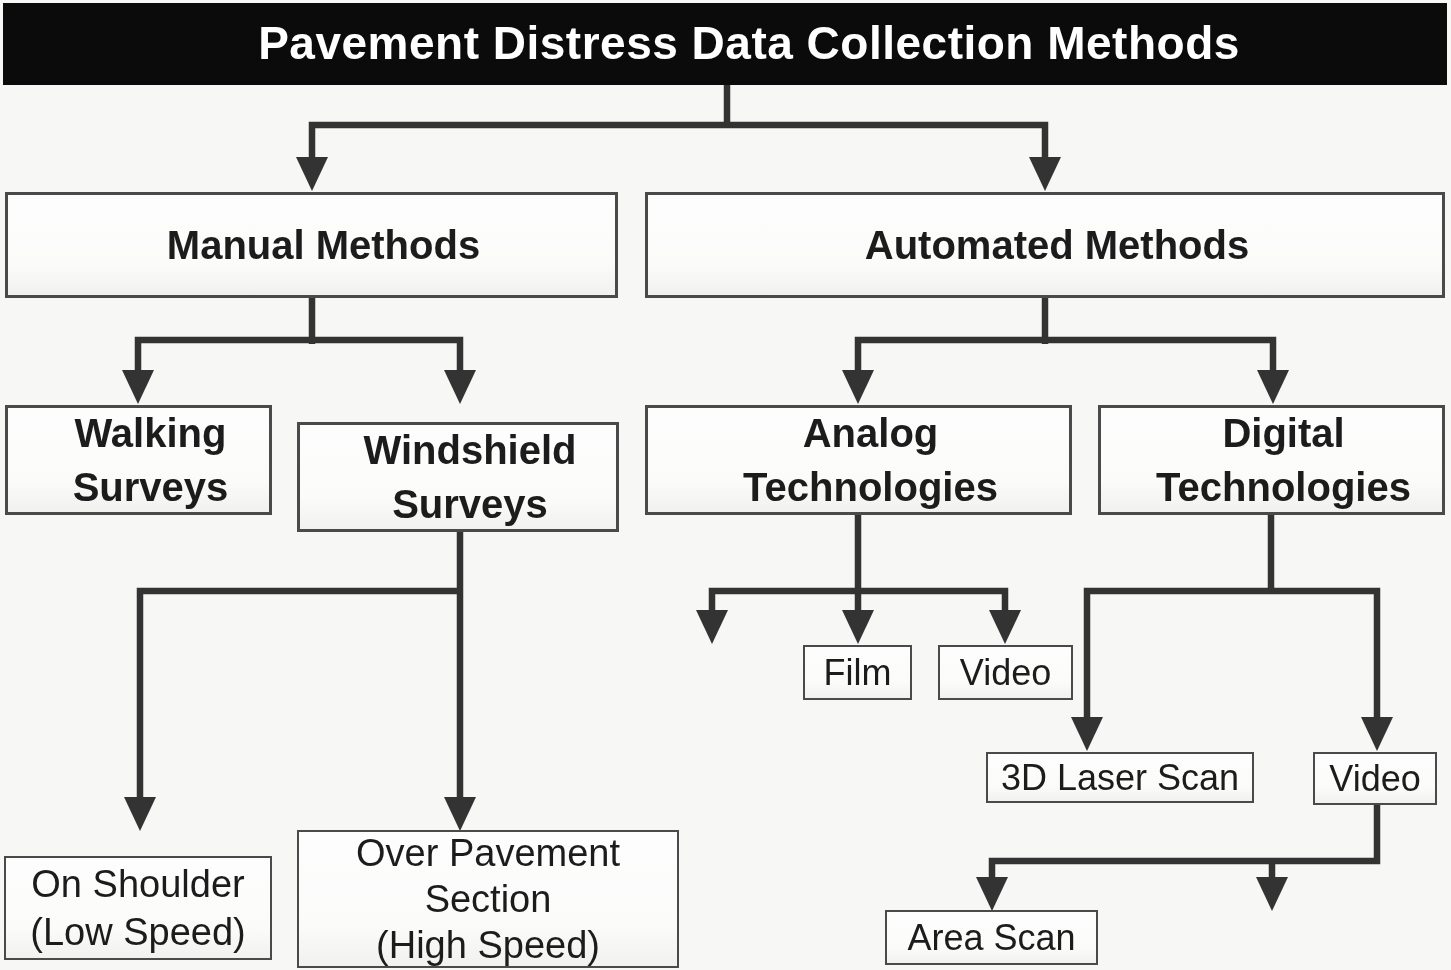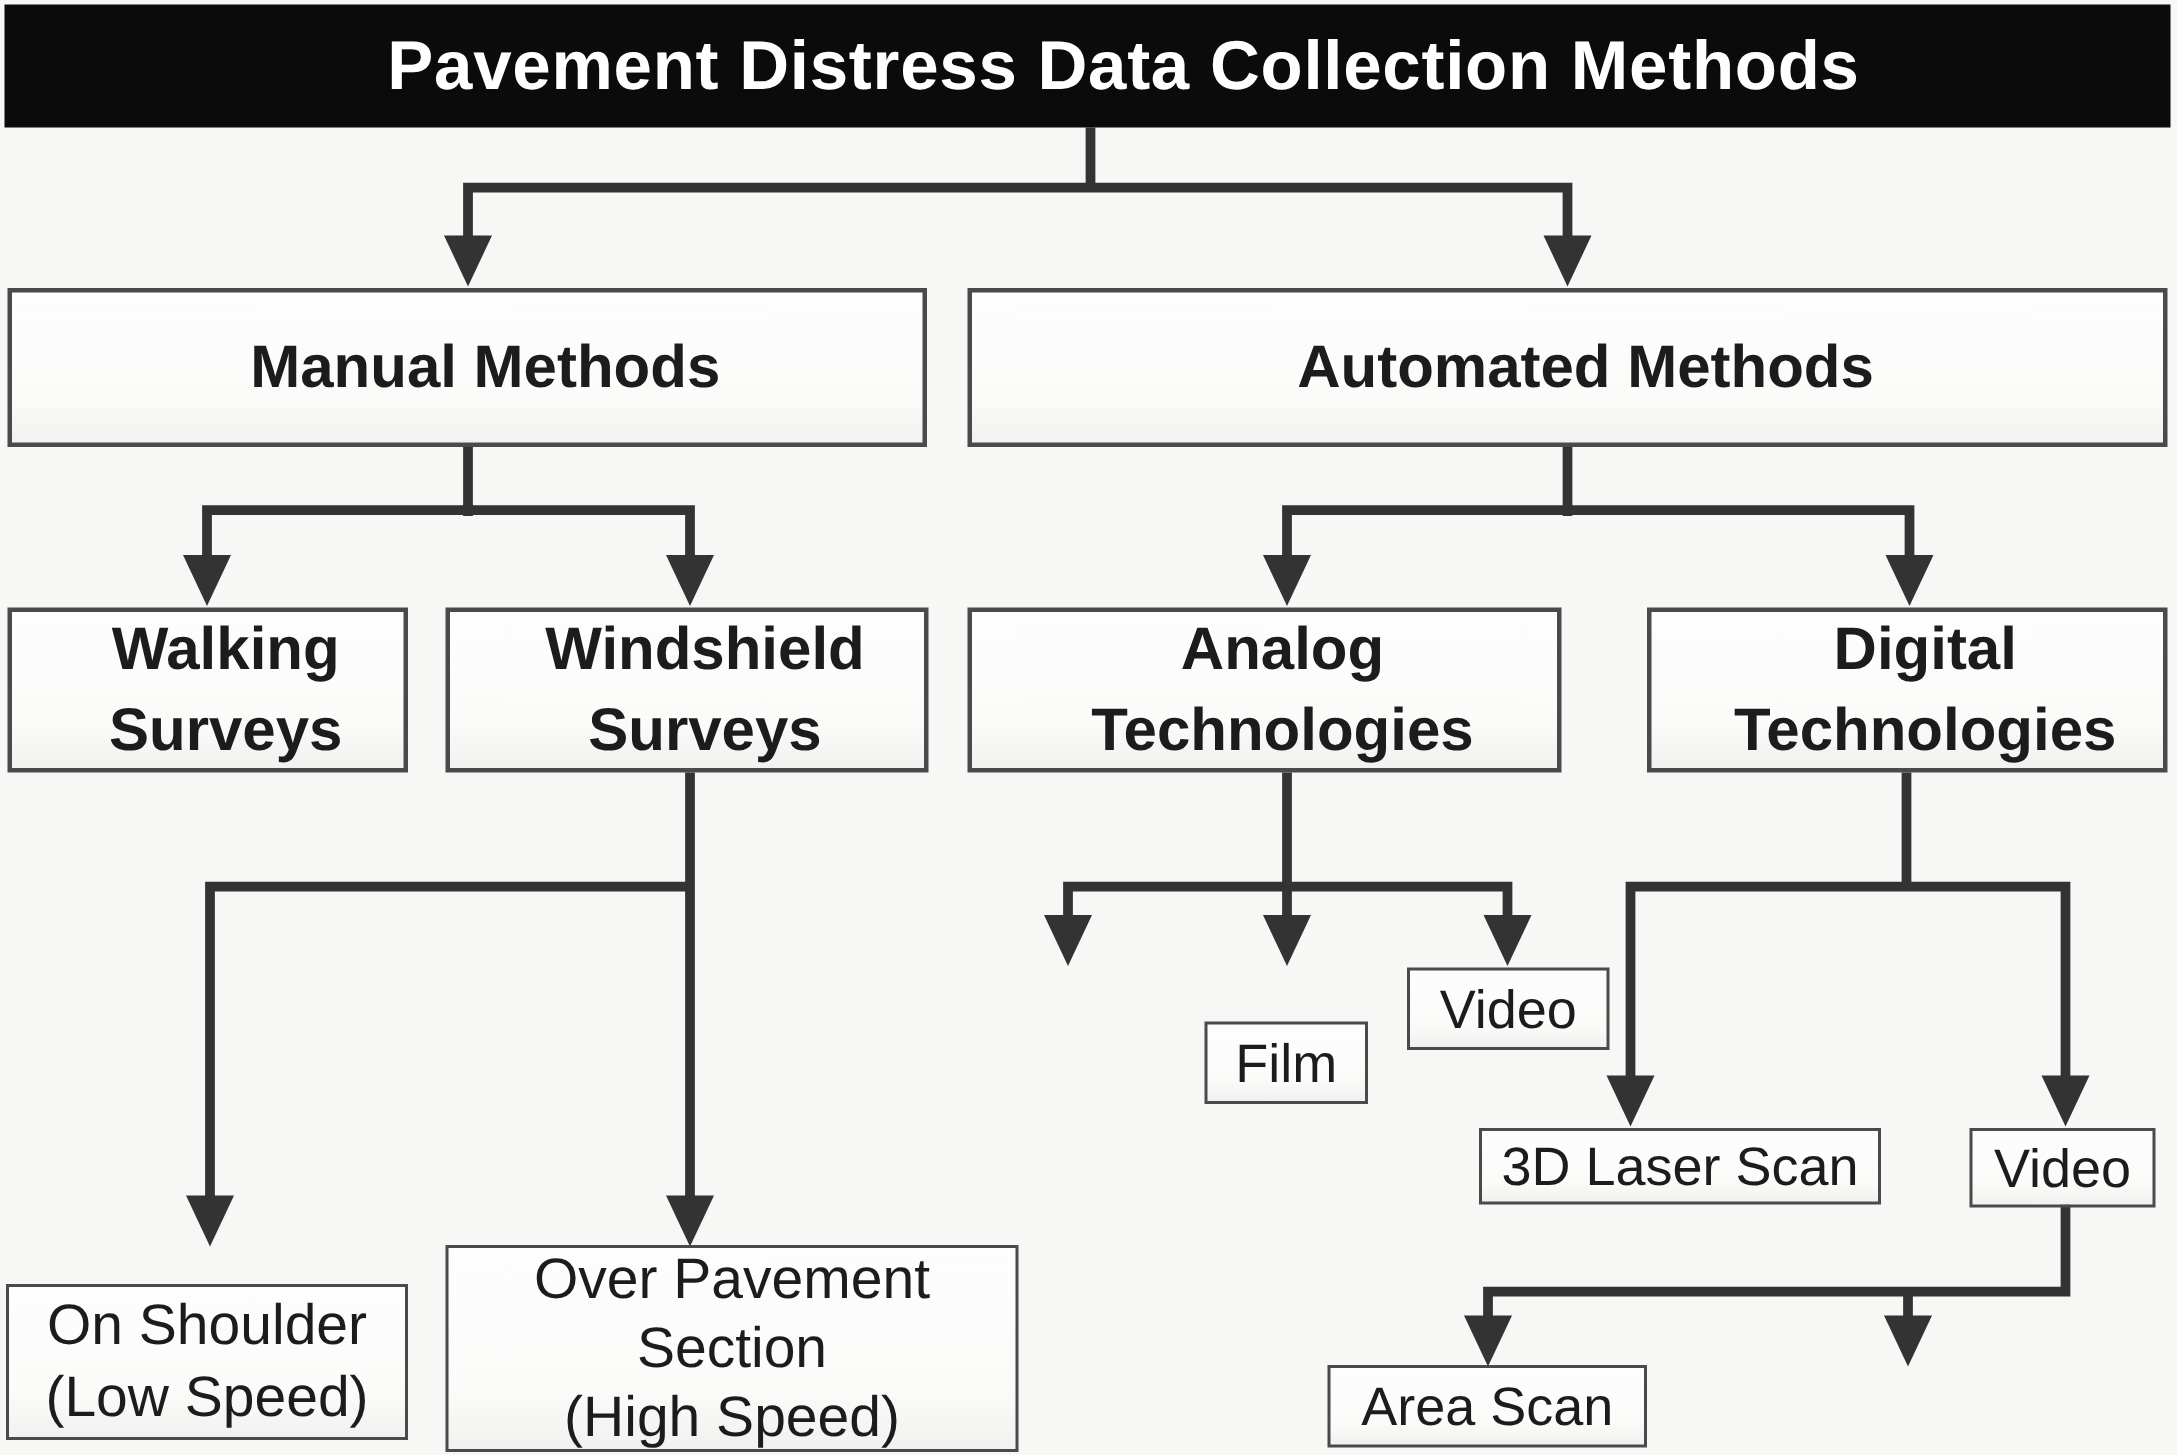--- a/index.html
+++ b/index.html
@@ -126,31 +126,31 @@
 
   <div class="node title-bar" style="left:3px;top:3px;width:1444px;height:82px;">Pavement Distress Data Collection Methods</div>
 
   <div class="node branch" style="left:5px;top:192px;width:613px;height:106px;">Manual Methods</div>
 
   <div class="node branch" style="left:645px;top:192px;width:800px;height:106px;">Automated Methods</div>
 
   <div class="node branch" style="left:5px;top:405px;width:267px;height:110px;">Walking
 Surveys</div>
 
-  <div class="node branch" style="left:297px;top:405px;width:322px;height:110px;">Windshield
+  <div class="node branch" style="left:297px;top:422px;width:322px;height:110px;">Windshield
 Surveys</div>
 
-  <div class="node branch" style="left:645px;top:405px;width:396px;height:110px;">Analog
+  <div class="node branch" style="left:645px;top:405px;width:427px;height:110px;">Analog
 Technologies</div>
 
   <div class="node branch" style="left:1098px;top:405px;width:347px;height:110px;">Digital
 Technologies</div>
 
 
-  <div class="node leaf" style="left:803px;top:645px;width:109px;height:55px;margin-top:36px;">Film</div>
+  <div class="node leaf" style="left:803px;top:645px;width:109px;height:55px;">Film</div>
 
   <div class="node leaf" style="left:938px;top:645px;width:135px;height:55px;">Video</div>
 
   <div class="node leaf" style="left:952px;top:752px;width:268px;height:51px;margin-left:34px;">3D Laser Scan</div>
 
   <div class="node leaf" style="left:1313px;top:752px;width:124px;height:53px;">Video</div>
 
   <div class="node leaf tall" style="left:4px;top:856px;width:268px;height:104px;">On Shoulder
 (Low Speed)</div>
 

